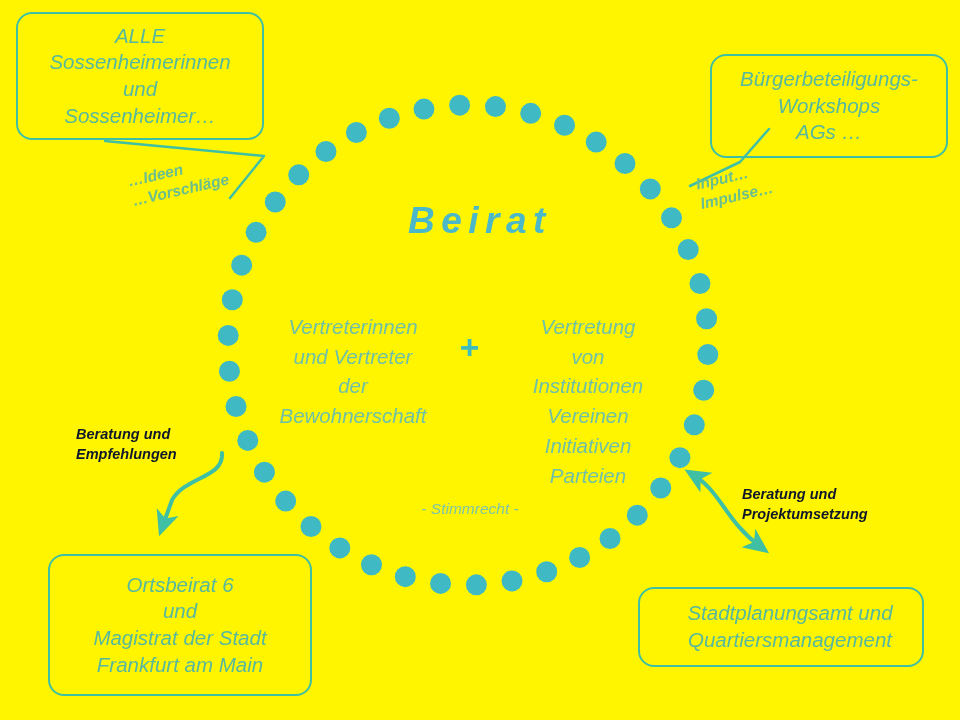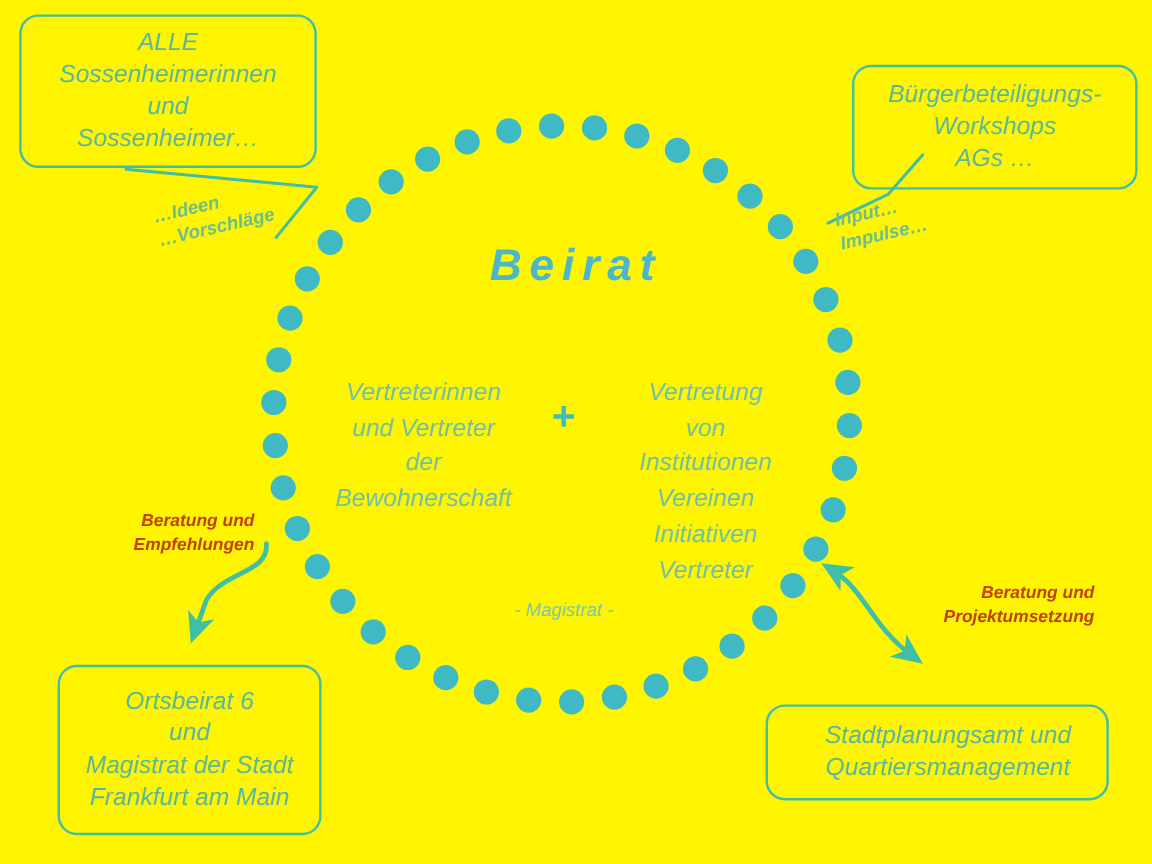--- a/index.html
+++ b/index.html
@@ -48,21 +48,21 @@
   #bubble-residents {
     left: 16px; top: 12px; width: 248px; height: 128px;
     font-size: 20.5px;
   }
   #bubble-workshops {
     left: 710px; top: 24px; width: 238px; height: 104px;
     font-size: 20.5px;
     margin-top: 30px;
   }
   #box-ortsbeirat {
-    left: 48px; top: 554px; width: 220px; height: 142px;
+    left: 48px; top: 554px; width: 264px; height: 142px;
     font-size: 20.5px;
     align-items: center;
   }
   #box-stadtplanung {
     left: 638px; top: 587px; width: 286px; height: 80px;
     font-size: 20.5px;
     padding-left: 28px;
   }
 
   .tail-label {
@@ -80,25 +80,25 @@
     transform-origin: left top;
   }
   #label-input {
     left: 694px; top: 175px;
     transform: rotate(-13deg);
     transform-origin: left top;
   }
 
   .arrow-label {
     position: absolute;
-    color: #c2410c;
+    color: #0f172a;
     font-weight: bold;
     font-size: 14.5px;
     line-height: 1.35;
-    text-align: right;
+    text-align: left;
     white-space: pre-line;
   }
   #label-beratung-links { left: 76px; top: 425px; width: 136px; }
   #label-beratung-rechts { left: 742px; top: 485px; width: 170px; }
 
   #center-title {
     position: absolute;
     left: 0; top: 200px; width: 960px;
     text-align: center;
     color: #4AB8C9;
@@ -260,17 +260,17 @@
 
   <div id="center-title">Beirat</div>
 
   <div id="plus-sign">+</div>
 
   <div id="col-right">Vertretung
 von
 Institutionen
 Vereinen
 Initiativen
-Vertreter</div>
-
-  <div id="stimmrecht">- Magistrat -</div>
+Parteien</div>
+
+  <div id="stimmrecht">- Stimmrecht -</div>
 
 </div>
 
 </body></html>

